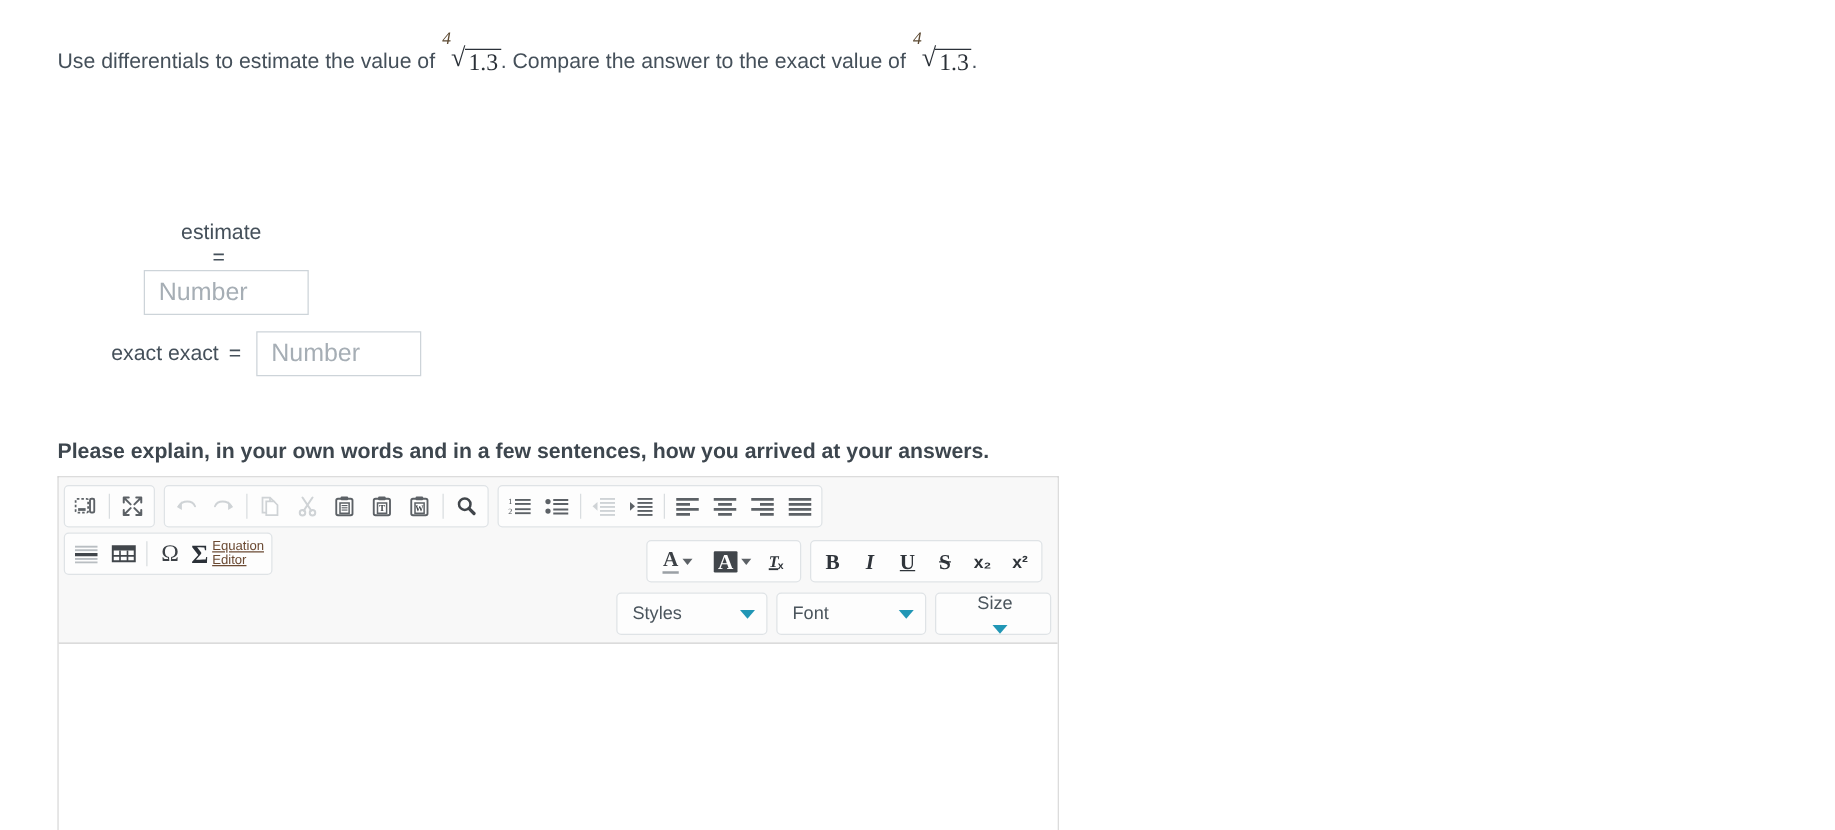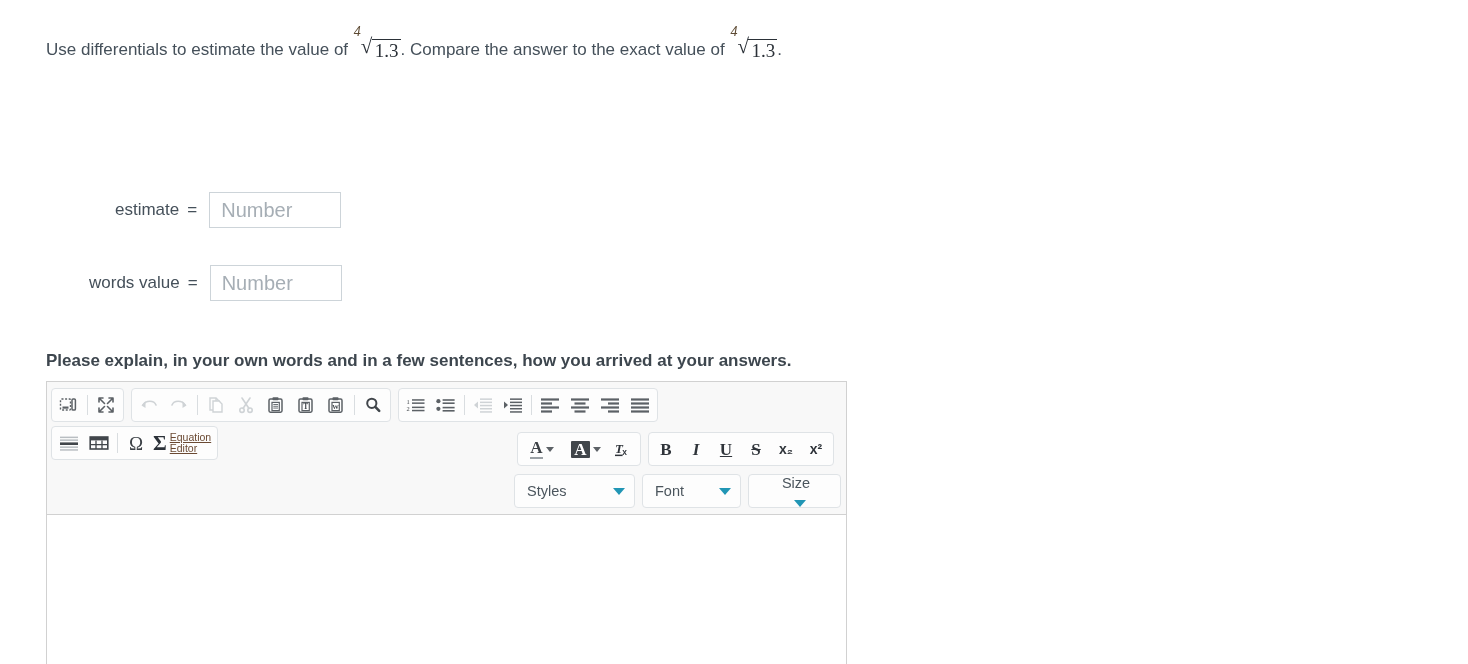--- a/index.html
+++ b/index.html
@@ -70,21 +70,21 @@
     margin-left: 5px;
     line-height: 1.15;
   }
 
   
   .answer-row {
     position: absolute;
     display: flex;
     align-items: center;
   }
-  #row-estimate { left: 115px; top: 192px; }
+  #row-estimate { left: 115px; top: 176px; flex-direction: column; }
   #row-exact    { left: 89px;  top: 265px; }
 
   .answer-label {
     font-size: 17px;
     color: #45505a;
     white-space: nowrap;
     margin-right: 8px;
   }
   .eq-sign {
     font-size: 17px;
@@ -261,21 +261,21 @@
     background: #fdfdfd;
     height: 34px;
     box-sizing: border-box;
     padding: 0 9px 0 12px;
     margin-left: 7px;
     cursor: pointer;
     font-size: 14.5px;
     color: #4b555d;
   }
   #select-styles { width: 121px; }
-  #select-font   { width: 99px; }
+  #select-font   { width: 120px; }
   #select-size   { width: 93px; flex-direction: column; }
   .caret-teal {
     width: 0; height: 0;
     border-left: 6px solid transparent;
     border-right: 6px solid transparent;
     border-top: 7px solid #2196b5;
     margin-left: 8px;
   }
 
   
@@ -303,21 +303,21 @@
   </div>
 
 
   <div class="answer-row" id="row-estimate">
     <span class="answer-label">estimate</span>
     <span class="eq-sign">=</span>
     <input class="num-input" type="text" placeholder="Number" style="">
   </div>
 
   <div class="answer-row" id="row-exact">
-    <span class="answer-label">words value</span>
+    <span class="answer-label">exact exact</span>
     <span class="eq-sign">=</span>
     <input class="num-input" type="text" placeholder="Number" style="">
   </div>
 
   <div id="explain-prompt">Please explain, in your own words and in a few sentences, how you arrived at your answers.</div>
 
   <div class="editor">
     <div class="editor-toolbar">
 
       <div class="tb-row r1">

